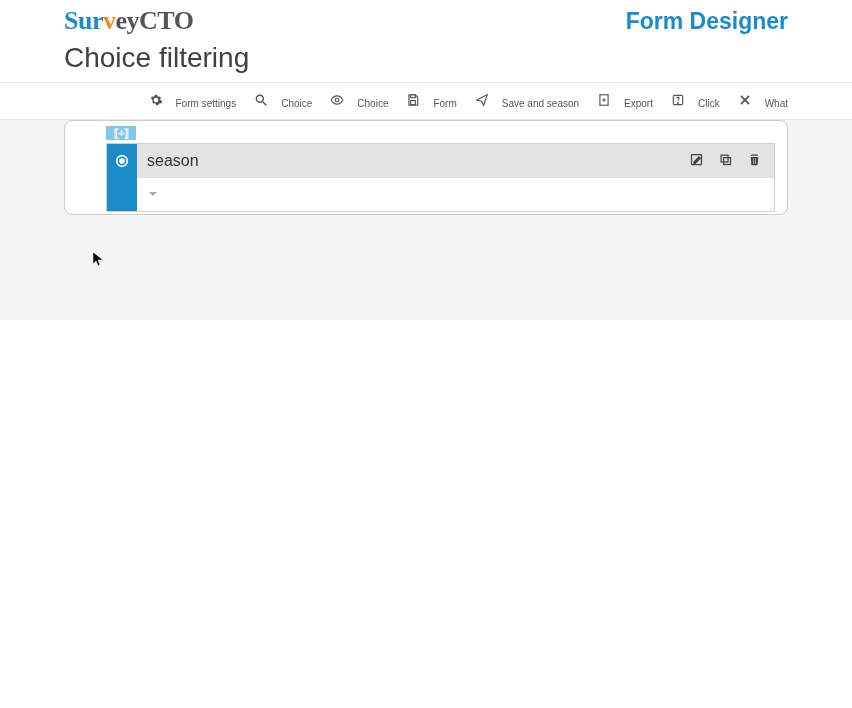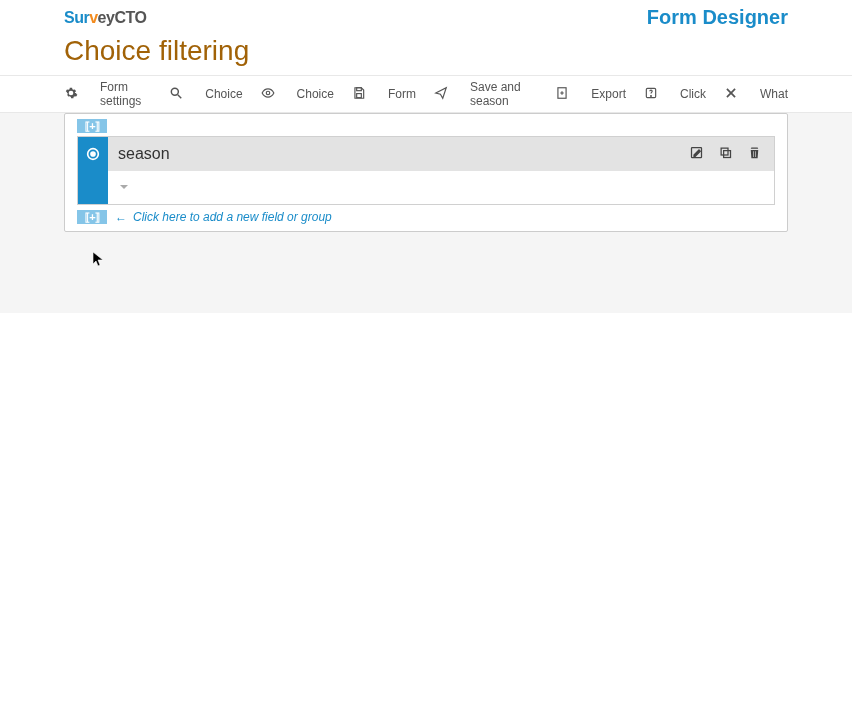--- a/index.html
+++ b/index.html
@@ -11,67 +11,69 @@
     overflow: hidden;
     position: relative;
   }
   .header {
     padding: 6px 64px 0 64px;
     display: flex;
     align-items: center;
     justify-content: space-between;
   }
   .logo {
-    font-size: 16px;
+    font-size: 26px;
     font-weight: 700;
     letter-spacing: -0.5px;
+    font-family: Liberation Serif, serif;
   }
   .logo .s1 { color: #1a8cc9; }
   .logo .s2 { color: #f38b1e; }
   .logo .s3 { color: #555; font-weight: 600; }
   .header-right {
     color: #1a8cc9;
-    font-size: 20px;
+    font-size: 23px;
     font-weight: 600;
   }
   .page-title {
     padding: 6px 64px 8px 64px;
     font-size: 28px;
     font-weight: 400;
-    color: #a16207;
+    color: #404040;
   }
   .toolbar-wrap {
     border-top: 1px solid #e8e8e8;
     border-bottom: 1px solid #e8e8e8;
     background: #fff;
     padding: 0 64px;
     height: 38px;
     display: flex;
     align-items: center;
     justify-content: flex-end;
     gap: 18px;
   }
   .toolbar-item {
     color: #555;
-    font-size: 12px;
+    font-size: 10px;
     display: inline-flex;
-    align-items: center;
-    gap: 22px;
+    align-items: flex-end;
+    gap: 13px;
     cursor: pointer;
   }
   .toolbar-item svg { width: 14px; height: 14px; }
   .editor-area {
     background: #f5f5f5;
     padding: 0 64px 60px 64px;
     min-height: 200px;
   }
   .canvas {
     border: 1px solid #ccc;
     background: #fff;
-    border-radius: 2px;
+    border-radius: 8px;
+    padding-left: 29px;
   }
   .add-bar {
     margin: 4px 12px 2px 12px;
     height: 16px;
     display: flex;
     align-items: center;
     gap: 8px;
   }
   .add-slot {
     width: 30px;
@@ -280,27 +282,19 @@
         <div class="field-label-area">
           <span>
             <svg class="chev-down" viewBox="0 0 24 24" fill="#aaa">
                 <path d="M4 8l8 8 8-8z"></path>
               </svg>
           </span>
         </div>
       </div>
     </div>
 
-    <div class="add-bar" style="margin-bottom:6px;">
-      <div class="add-slot">
-          <span class="add-slot-inner"></span>
-        </div>
-      <div class="add-hint">
-        <span class="arrow">←</span><span>Click here to add a new field or group</span>
-      </div>
-    </div>
 
   </div>
 </div>
 
 <svg class="cursor" viewBox="0 0 12 16">
     <path d="M0 0l0 12 3-3 2 5 2-1-2-5 5 0z" fill="#000" stroke="#fff" stroke-width="0.6"></path>
   </svg>
 
 </body></html>

